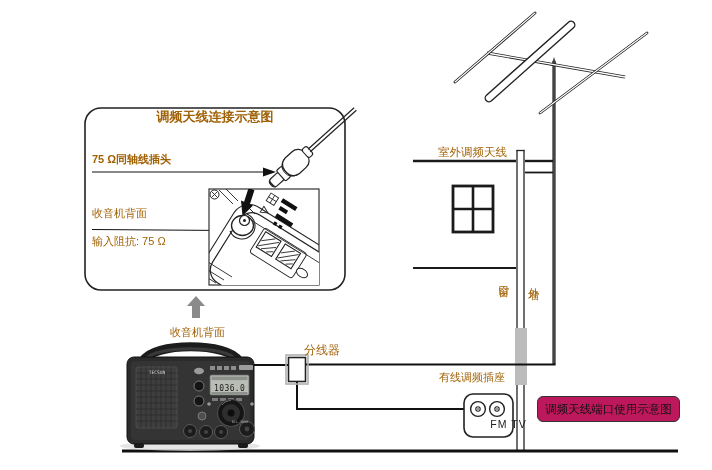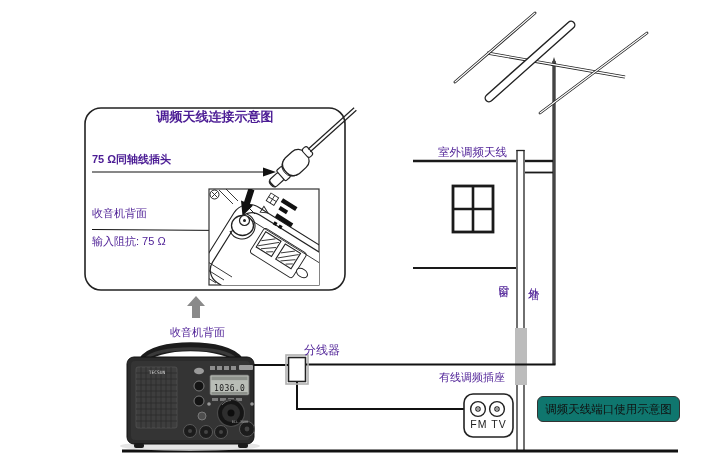--- a/index.html
+++ b/index.html
@@ -1,29 +1,29 @@
 <!DOCTYPE html>
 <html><head>
 <meta charset="utf-8">
 <style>
   html,body{margin:0;padding:0;background:#fff;}
   .canvas{
     position:relative;width:712px;height:470px;background:#fff;overflow:hidden;
     font-family:"Liberation Sans","DejaVu Sans",sans-serif;color:#111;
   }
   .art{position:absolute;left:0;top:0;}
-  .lbl{position:absolute;font-size:11px;line-height:1.15;color:#4c1d95;white-space:nowrap;}
+  .lbl{position:absolute;font-size:11px;line-height:1.15;color:#a16207;white-space:nowrap;}
   .lbl-title{font-size:13px;font-weight:600;text-align:center;}
   .lbl-center{text-align:center;}
   .lbl-vert{writing-mode:vertical-rl;text-orientation:upright;letter-spacing:1px;font-size:11px;}
   .caption-box{
     position:absolute;border:1.4px solid #333;border-radius:6px;
-    font-size:11.5px;text-align:center;background:#0f766e;
+    font-size:11.5px;text-align:center;background:#be185d;
   }
-  .fmtv{font-size:10.5px;letter-spacing:1px;color:#222;text-align:center;}
+  .fmtv{font-size:10.5px;letter-spacing:1px;color:#222;text-align:center;margin-left:20px;}
   svg text{font-family:"DejaVu Sans Mono","Liberation Mono",monospace;}
 </style>
 </head>
 <body>
 
 <div class="canvas">
 
   <svg class="art" width="712" height="470" viewBox="0 0 712 470">
     <defs>
       <clipPath id="insetClip">

